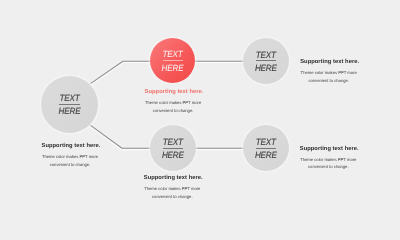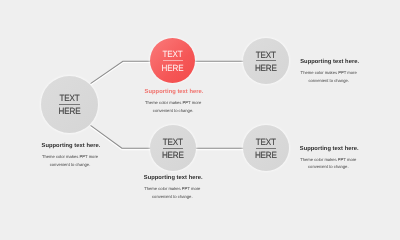--- a/index.html
+++ b/index.html
@@ -1,20 +1,20 @@
 <!DOCTYPE html>
 <html><head>
 <meta charset="utf-8">
 <style>
   html,body{margin:0;padding:0;}
   body{width:400px;height:225px;background:#efefef;font-family:"Liberation Sans",sans-serif;overflow:hidden;
        -webkit-font-smoothing:antialiased;text-rendering:geometricPrecision;}
   #slide{position:relative;width:400px;height:225px;will-change:transform;}
 
-  .node{position:absolute;border-radius:50%;box-shadow:0 0 2.5px 0.6px rgba(255,255,255,0.75);}
+  .node{position:absolute;border-radius:50%;box-shadow:0 0 2.5px 0.6px rgba(255,255,255,0.75);font-style:italic;}
   .node .lbl{position:absolute;left:0;right:0;text-align:center;font-size:9px;line-height:9px;letter-spacing:-0.2px;text-indent:-0.2px;white-space:nowrap;-webkit-text-stroke:0.16px currentColor;transform:scaleX(0.90);}
   .node .l1{top:50%;margin-top:-10.5px;}
   .node .l2{top:50%;margin-top:2.8px;}
   .gray{background:linear-gradient(135deg,#dcdcdc 0%,#d9d9d9 45%,#d5d5d5 100%);color:#444;}
   .red{background:linear-gradient(135deg,#fb7b7b 0%,#f86a6a 28%,#f55656 62%,#f34a4a 100%);color:#fff;}
   .red .lbl{-webkit-text-stroke:0px;color:rgba(255,255,255,0.95);}
   .divider{position:absolute;left:50%;top:50%;height:1.1px;margin-top:-0.7px;}
   .gray .divider{background:#777;}
   .red .divider{background:rgba(255,255,255,0.5);}
 

